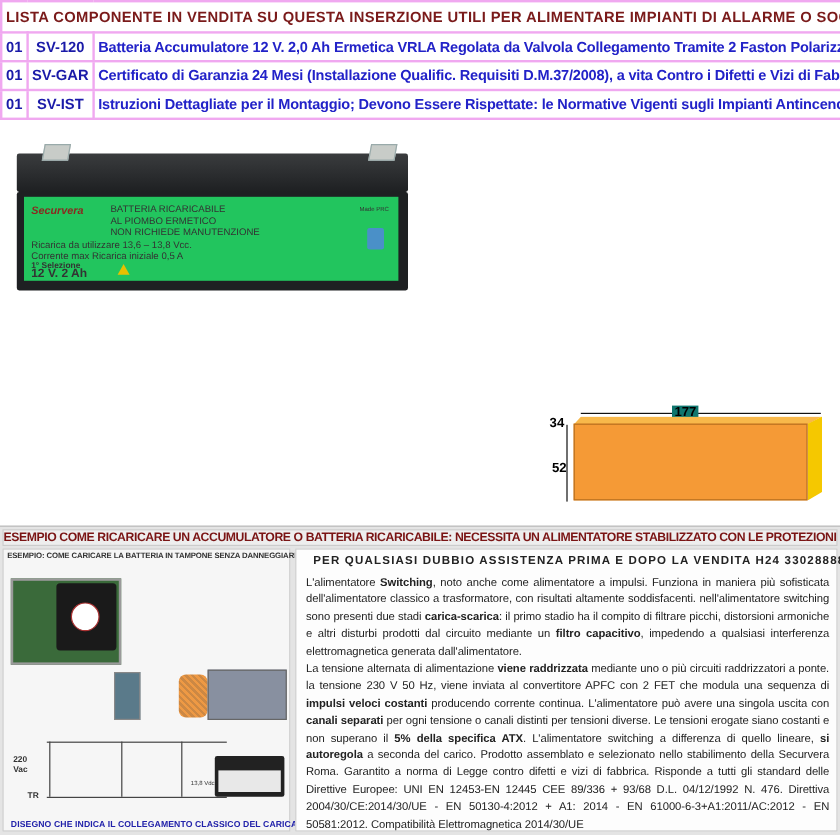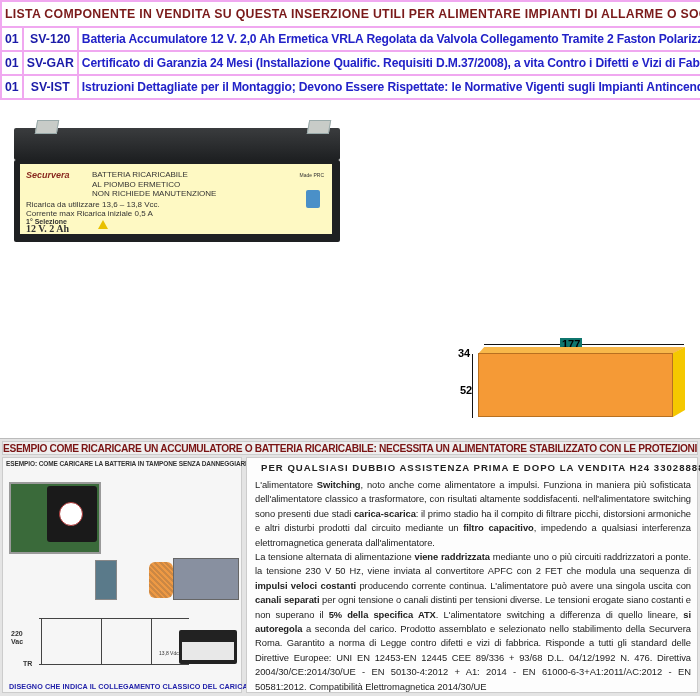--- a/index.html
+++ b/index.html
@@ -9,24 +9,24 @@
   .comp-table .title-cell { color: #7a1a1a; text-align: center; letter-spacing: 0.3px; height: 26px; }
   .comp-table .qty { color: #1a1aa8; width: 20px; }
   .comp-table .code { color: #1a1aa8; width: 52px; text-align: center; }
   .comp-table .desc { color: #2222c8; font-weight: bold; letter-spacing: -0.15px; font-size: 12.1px; }
 
   
   .battery { position: absolute; left: 12px; top: 116px; width: 330px; height: 126px; }
   .bat-top { position: absolute; left: 2px; top: 12px; width: 326px; height: 32px; background: linear-gradient(#3a3c3e, #1e2022); border-radius: 2px; }
   .bat-term { position: absolute; top: 0; width: 22px; height: 14px; background: #c8ccc8; border: 1px solid #9aa; transform: skewX(-10deg); }
   .bat-body { position: absolute; left: 2px; top: 44px; width: 326px; height: 82px; background: #1e2022; border-radius: 2px; }
-  .bat-label { position: absolute; left: 8px; top: 48px; width: 312px; height: 70px; background: #fef9c3; }
+  .bat-label { position: absolute; left: 8px; top: 48px; width: 312px; height: 70px; background: #22c55e; }
   .bat-logo { position: absolute; left: 6px; top: 6px; width: 54px; height: 28px; color: #8a2a20; font-size: 9px; font-style: italic; font-weight: bold; }
   .bat-line { position: absolute; font-size: 7.5px; color: #333; white-space: nowrap; }
-  .bat-big { position: absolute; font-size: 10px; font-weight: bold; color: #333; font-family: Liberation Serif, serif; }
+  .bat-big { position: absolute; font-size: 10px; font-weight: bold; color: #333; }
   .bat-bin { position: absolute; right: 12px; top: 26px; width: 14px; height: 18px; background: #4a90c8; border-radius: 2px; }
   .bat-warn { position: absolute; left: 78px; top: 56px; width: 0; height: 0; border-left: 5px solid transparent; border-right: 5px solid transparent; border-bottom: 9px solid #e8c000; }
 
   
   .dim { position: absolute; left: 450px; top: 338px; width: 250px; height: 90px; }
   .dim-box { position: absolute; left: 28px; top: 15px; width: 195px; height: 64px; background: #f59a36; border: 1px solid #b87020; }
   .dim-side { position: absolute; left: 223px; top: 9px; width: 12px; height: 70px; background: #f5c800; clip-path: polygon(0 9%, 100% 0, 100% 90%, 0 100%); }
   .dim-topface { position: absolute; left: 28px; top: 9px; width: 207px; height: 7px; background: #f8b84a; clip-path: polygon(3% 0, 100% 0, 94% 100%, 0 100%); }
   .dim-text { position: absolute; left: 6px; top: 6px; font-size: 11.5px; color: #111; line-height: 13px; width: 185px; }
   .dim-177 { position: absolute; left: 110px; top: 0; font-size: 11px; font-weight: bold; background: #0f766e; padding: 0 2px; }

